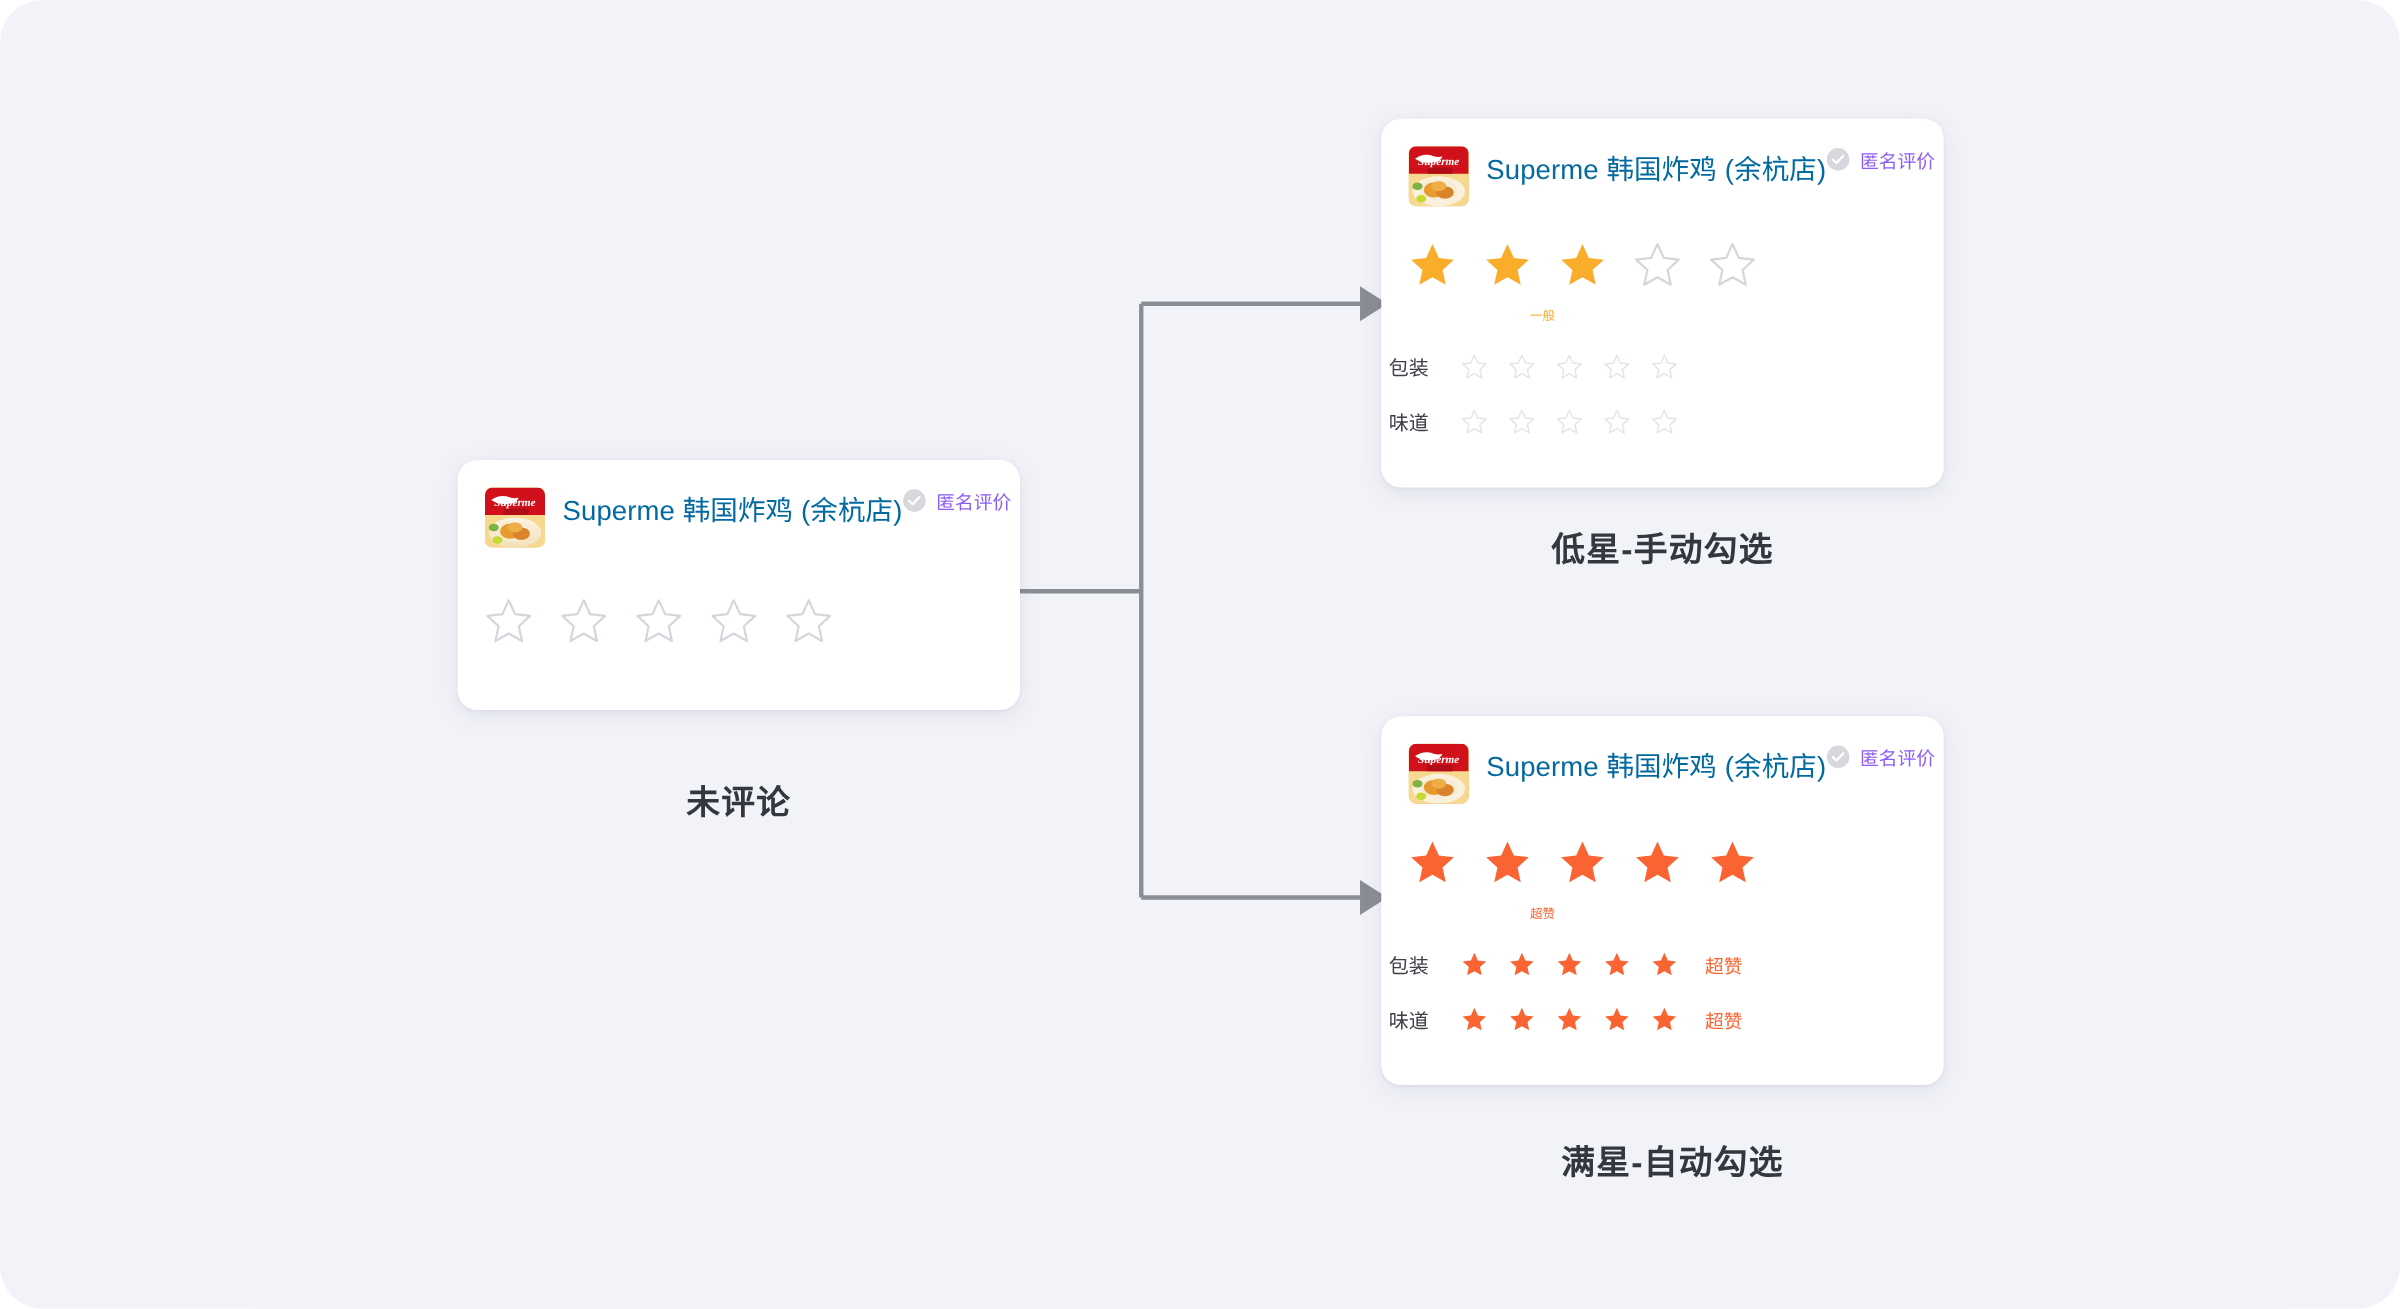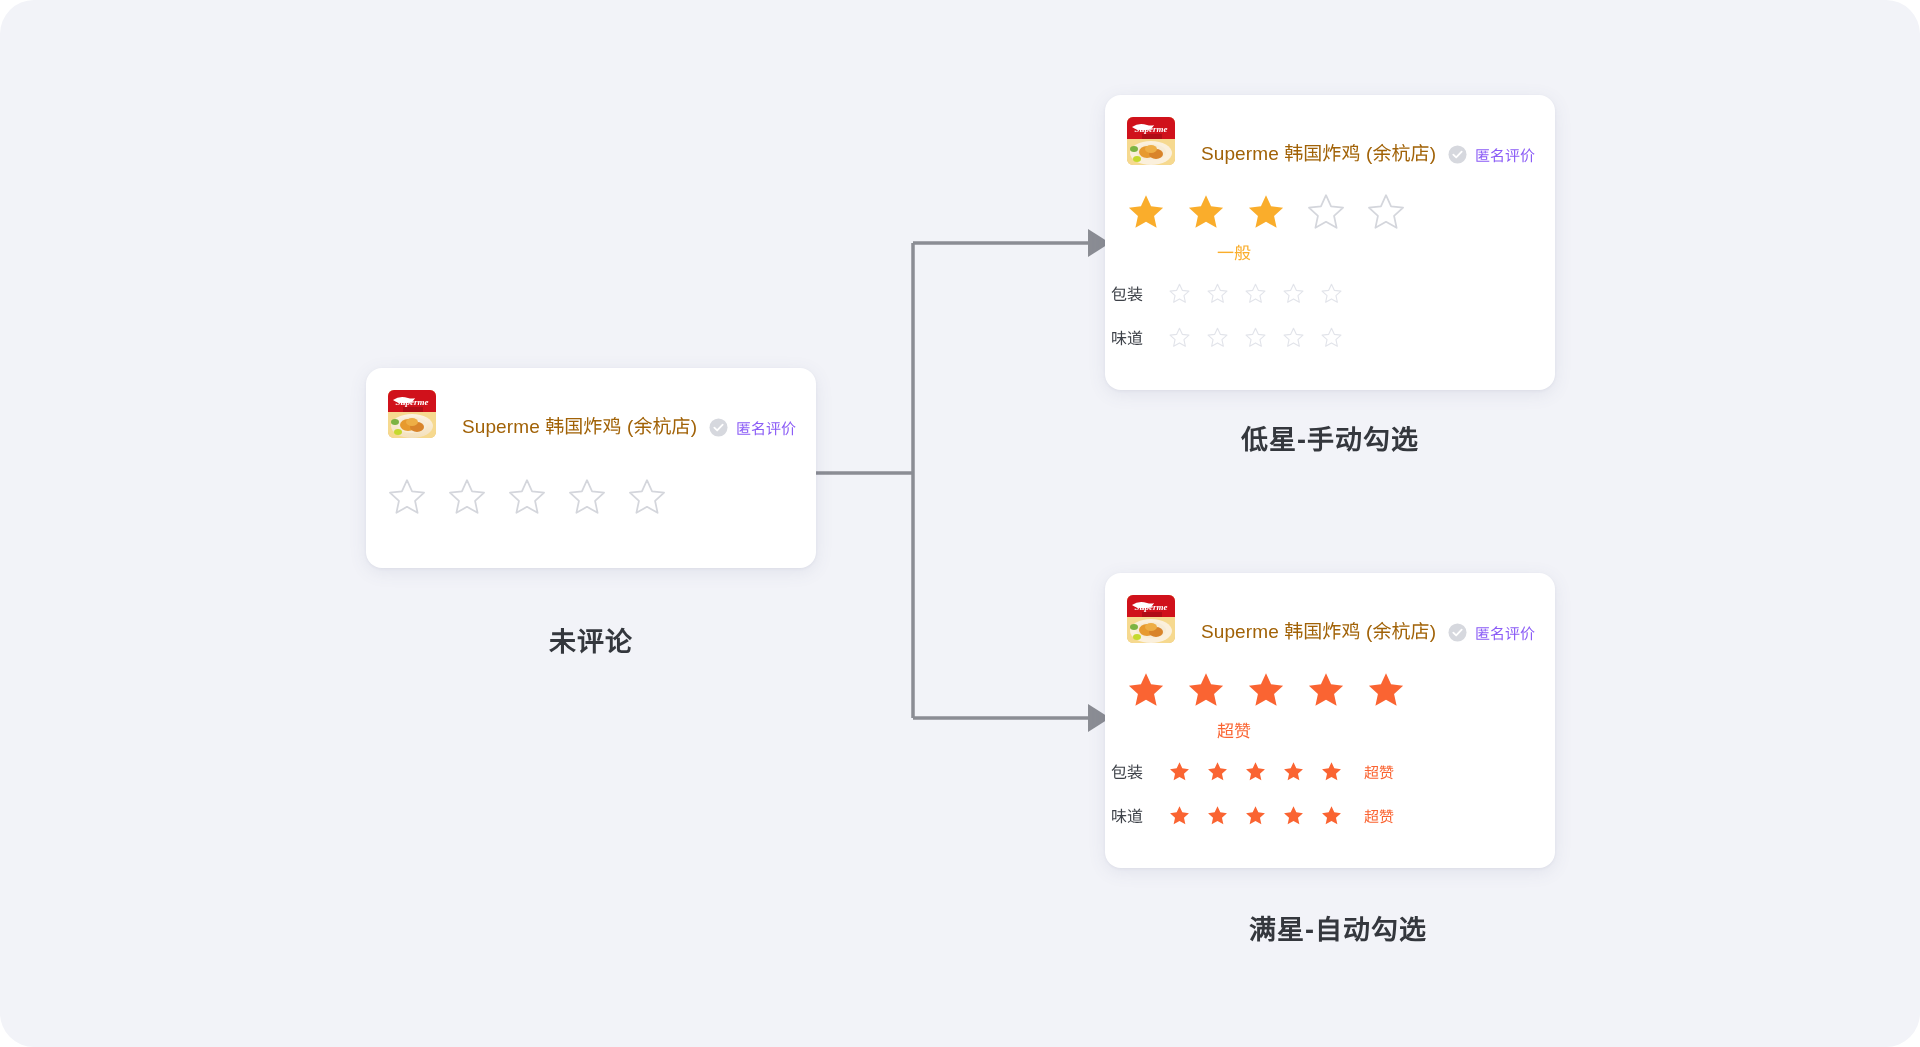--- a/index.html
+++ b/index.html
@@ -35,40 +35,39 @@
     position: absolute;
     background: #ffffff;
     border-radius: 16px;
     box-shadow: 0 4px 18px rgba(80, 90, 130, 0.10),
                 0 1px 3px rgba(80, 90, 130, 0.07);
     box-sizing: border-box;
   }
 
   .card-header {
     display: flex;
-    align-items: flex-end;
+    align-items: flex-start;
     padding: 22px 22px 0 22px;
-    gap: 12px;
   }
 
   .shop-thumb {
     width: 48px;
     height: 48px;
     border-radius: 6px;
     flex: 0 0 auto;
     overflow: hidden;
     position: relative;
     background: #e8c070;
   }
   .shop-thumb .logo-svg { display: block; width: 48px; height: 48px; }
 
   .shop-name {
     margin-left: 14px;
-    font-size: 19px;
-    color: #a16207;
+    font-size: 22px;
+    color: #0369a1;
     letter-spacing: 0.1px;
     white-space: nowrap;
     flex: 0 0 auto;
   }
 
   .anon {
     display: flex;
     align-items: center;
     margin-left: auto;
     flex: 0 0 auto;
@@ -88,21 +87,21 @@
   
   .main-stars {
     display: flex;
     align-items: center;
     gap: 22px;
     padding: 0 22px;
   }
   .main-stars .star { width: 38px; height: 38px; display: block; }
 
   .main-word {
-    font-size: 17px;
+    font-size: 10px;
     text-align: center;
     height: 18px;
     line-height: 18px;
   }
 
   
   .sub-row {
     display: flex;
     align-items: center;
     padding: 0 6px;

